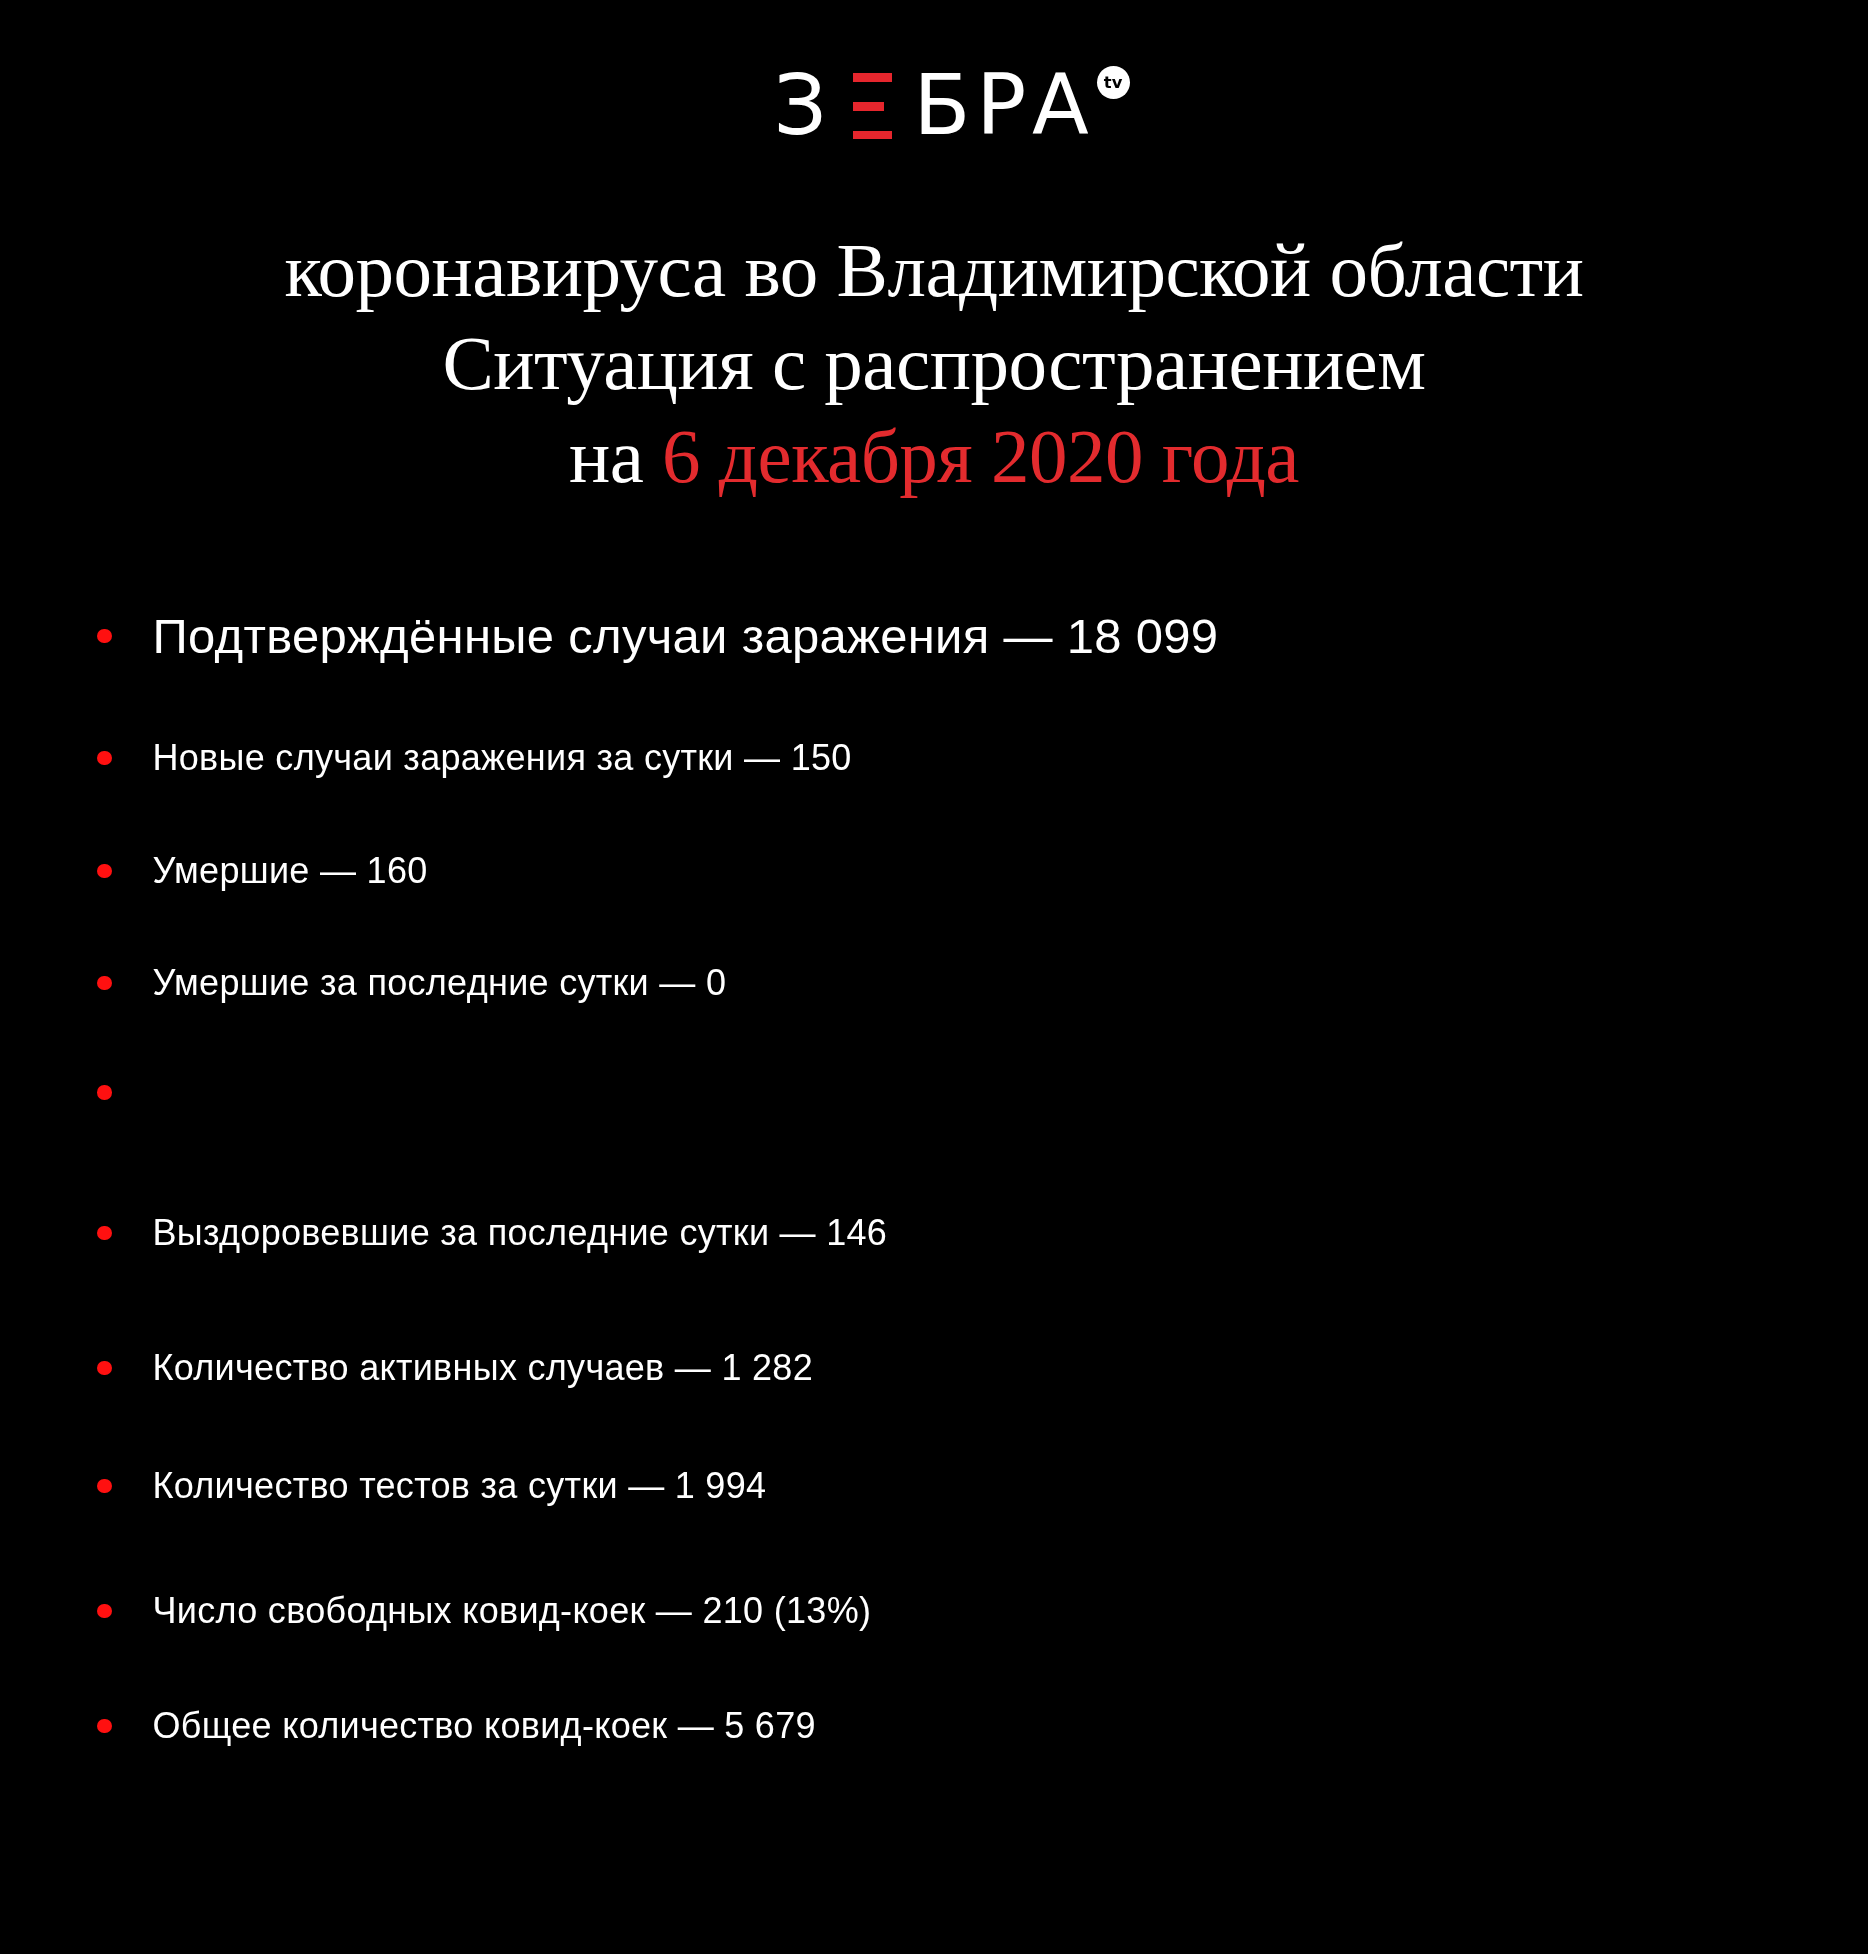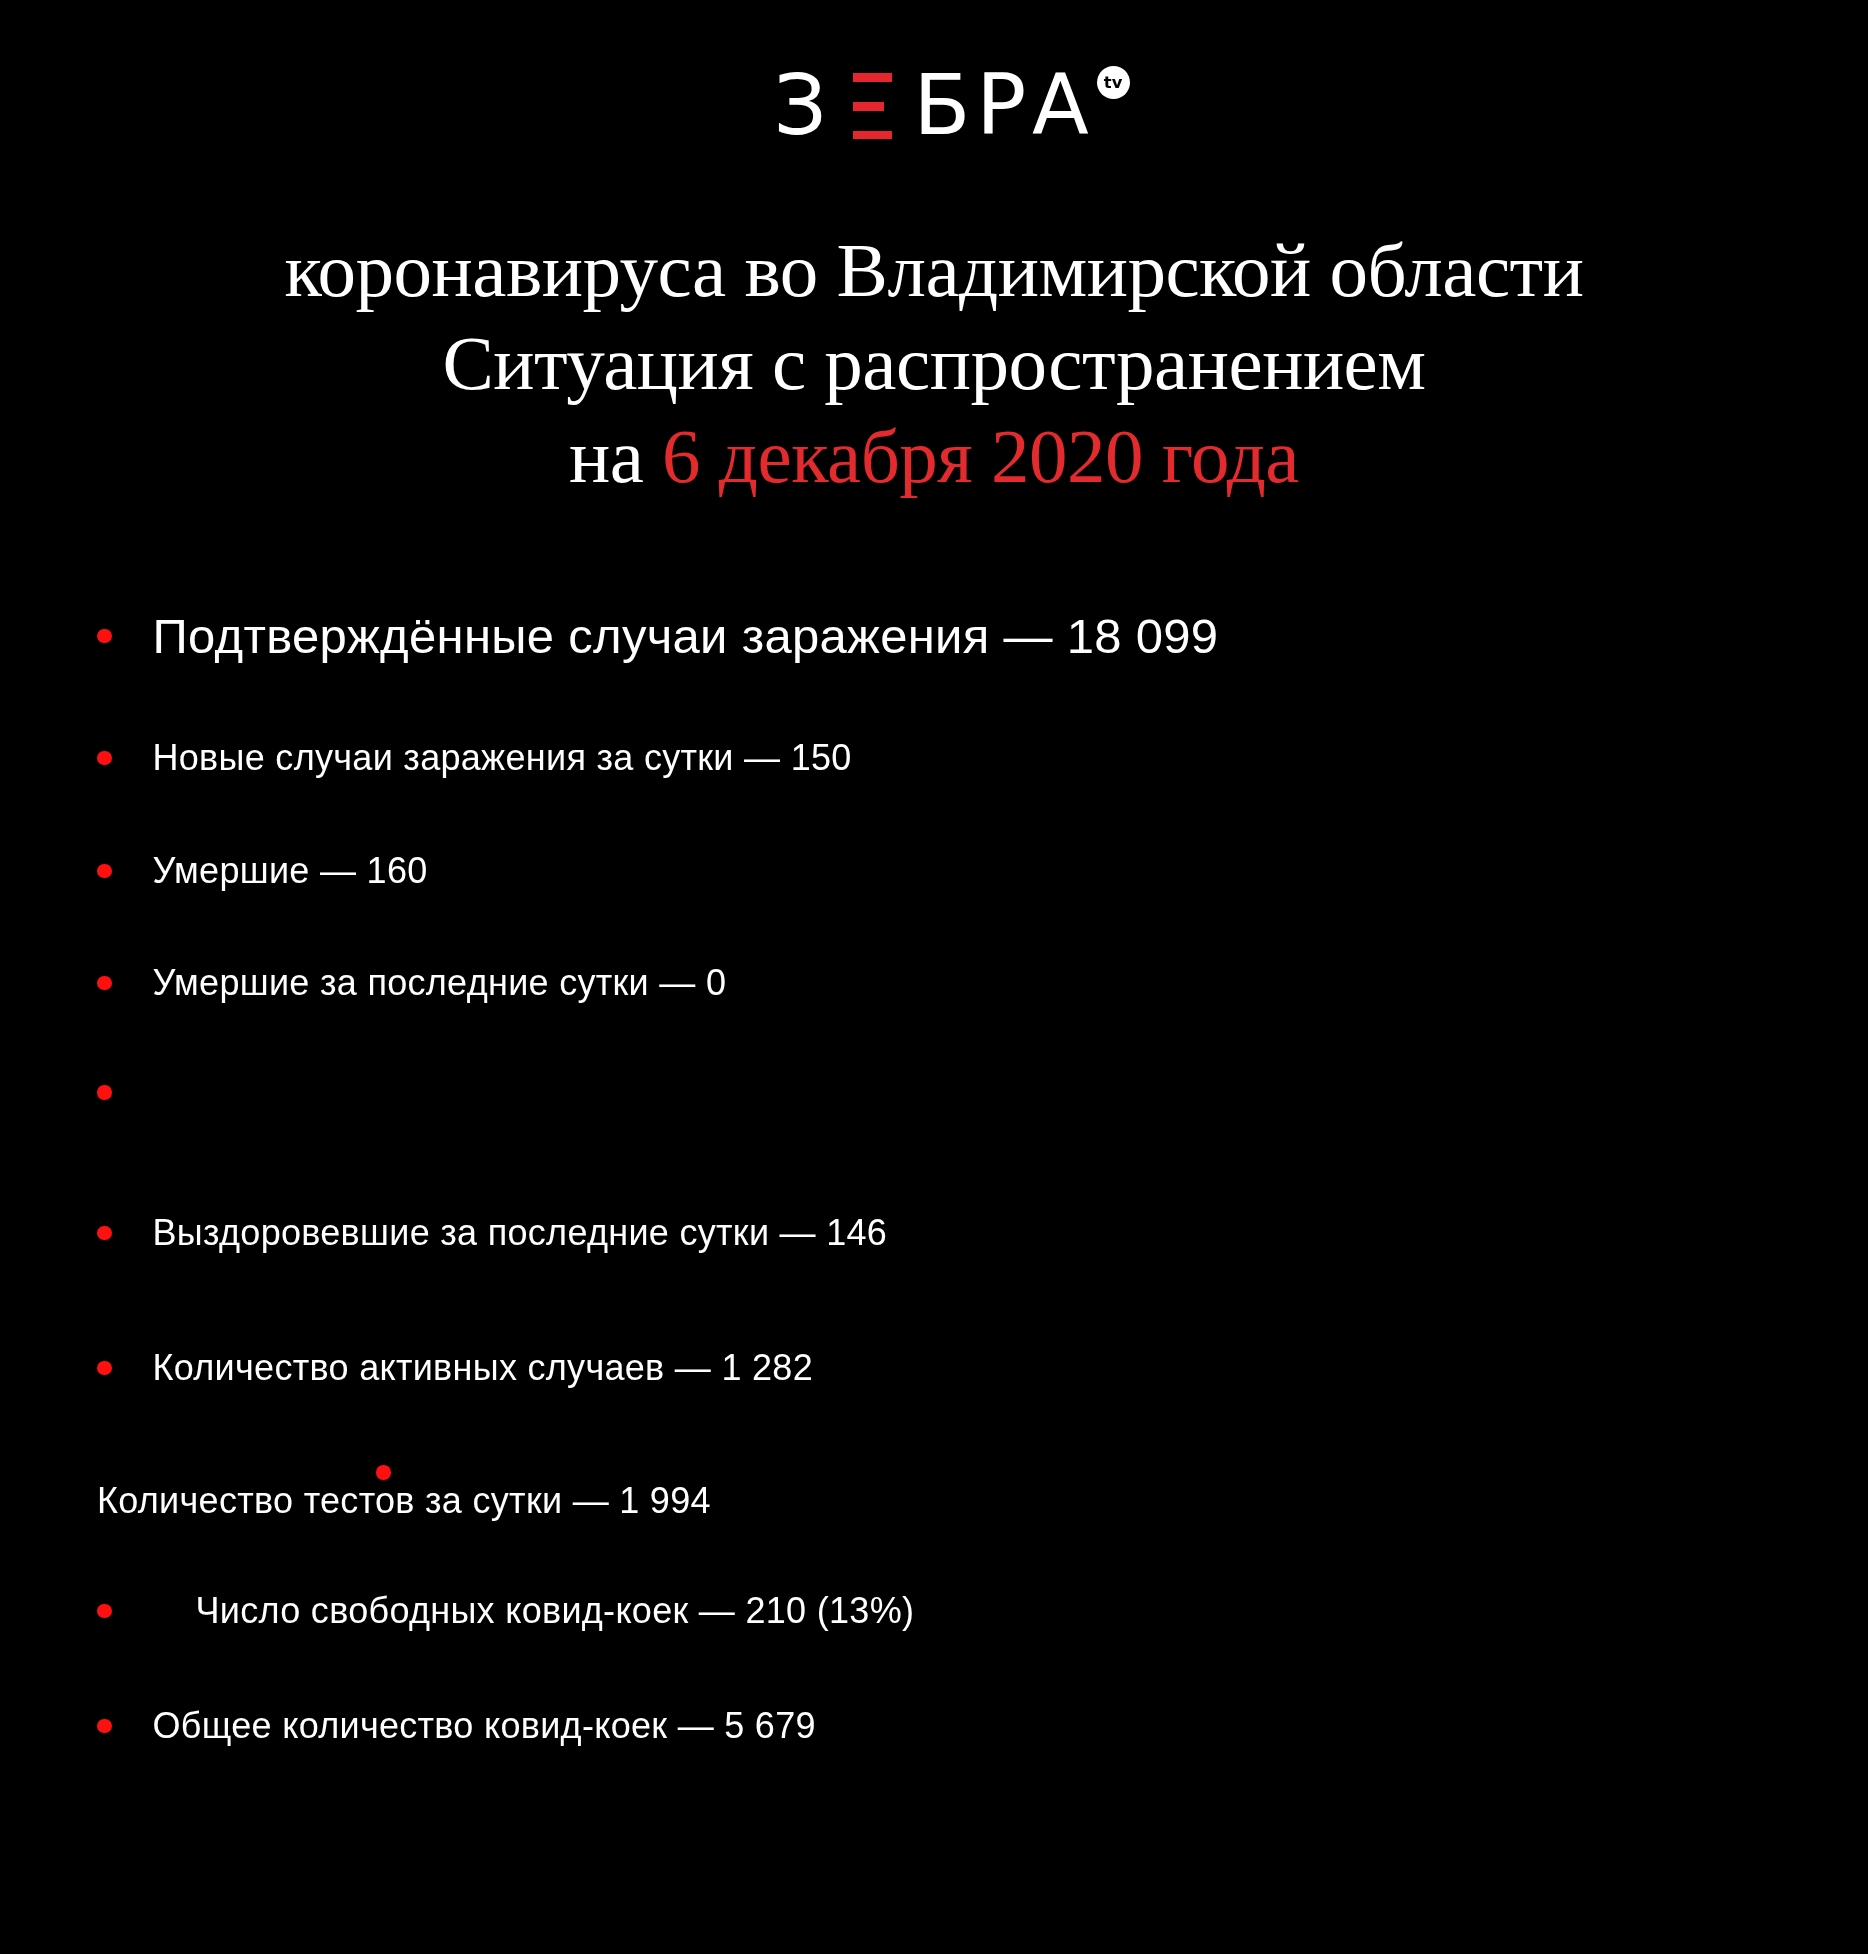--- a/index.html
+++ b/index.html
@@ -68,25 +68,25 @@
     <span class="bullet"></span>
   </div>
   <div class="stat" style="top:1212px;">
     <span class="bullet"></span>
     <span class="text">Выздоровевшие за последние сутки — 146</span>
   </div>
   <div class="stat" style="top:1347px;">
     <span class="bullet"></span>
     <span class="text">Количество активных случаев — 1 282</span>
   </div>
-  <div class="stat" style="top:1465px;flex-direction:column;">
+  <div class="stat" style="top:1465px;">
     <span class="bullet"></span>
     <span class="text">Количество тестов за сутки — 1 994</span>
   </div>
-  <div class="stat" style="top:1590px;gap:43px;">
+  <div class="stat" style="top:1590px;">
     <span class="bullet"></span>
     <span class="text">Число свободных ковид-коек — 210 (13%)</span>
   </div>
   <div class="stat" style="top:1705px;">
     <span class="bullet"></span>
     <span class="text">Общее количество ковид-коек — 5  679</span>
   </div>
 </div>
 
 

